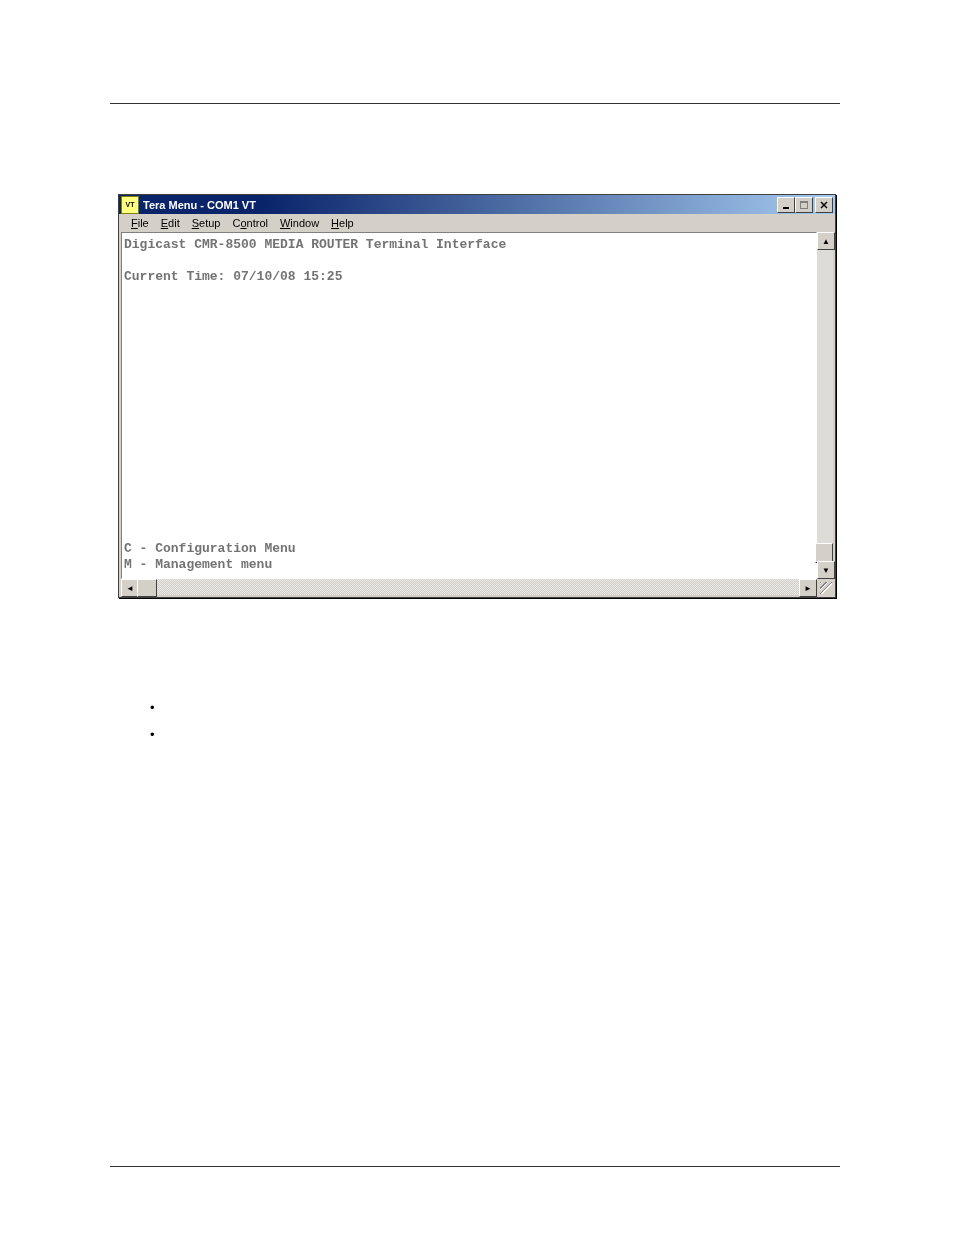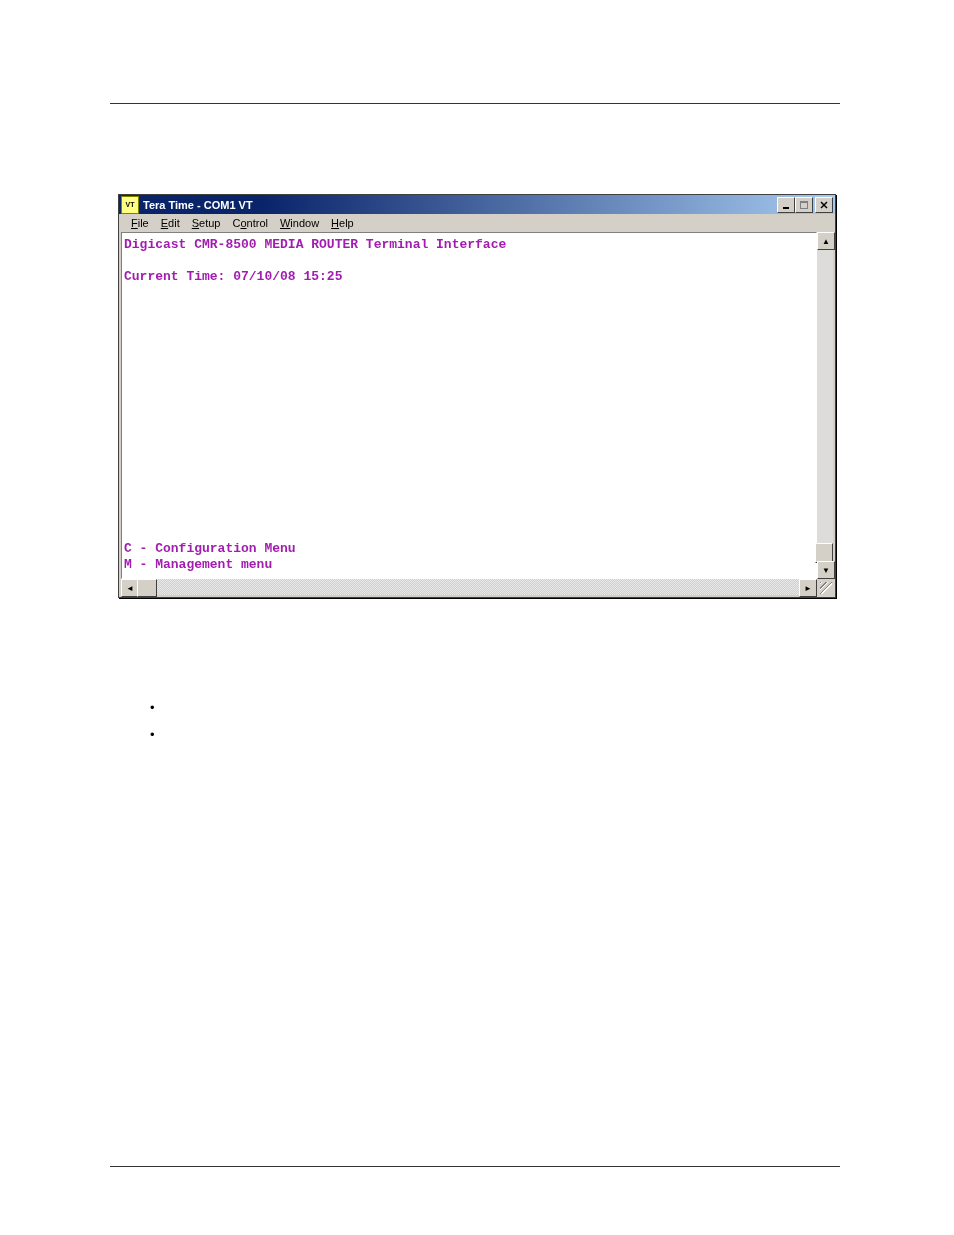--- a/index.html
+++ b/index.html
@@ -125,21 +125,21 @@
       right: 18px;
       bottom: 18px;
       background: #fff;
       border-top: 1px solid #808080;
       border-left: 1px solid #808080;
       border-right: 1px solid #fff;
       border-bottom: 1px solid #fff;
       font-family: "Courier New", monospace;
       font-size: 13px;
       font-weight: bold;
-      color: #a21caf;
+      color: #737373;
       padding: 4px 8px 0 2px;
       line-height: 16px;
       white-space: pre;
       overflow: hidden;
     }
     .vscroll {
       position: absolute;
       right: 2px;
       top: 0;
       bottom: 18px;
@@ -230,21 +230,21 @@
   </style>
 </head>
 <body>
 
 <div class="page-wrapper">
   <hr class="top-rule">
 
   <div class="app-window">
     <div class="titlebar">
       <div class="app-icon">VT</div>
-      <span class="title-text">Tera Time - COM1 VT</span>
+      <span class="title-text">Tera Menu - COM1 VT</span>
       <div class="win-controls">
         <div class="win-btn">
           <svg width="8" height="8" viewBox="0 0 8 8">
               <rect x="1" y="6" width="6" height="2" fill="#000"></rect>
             </svg>
         </div>
         <div class="win-btn disabled">
           <svg width="8" height="8" viewBox="0 0 8 8">
               <rect x="0.5" y="0.5" width="7" height="7" fill="none" stroke="#808080" stroke-width="1"></rect>
               <rect x="0" y="0" width="8" height="2" fill="#808080"></rect>

